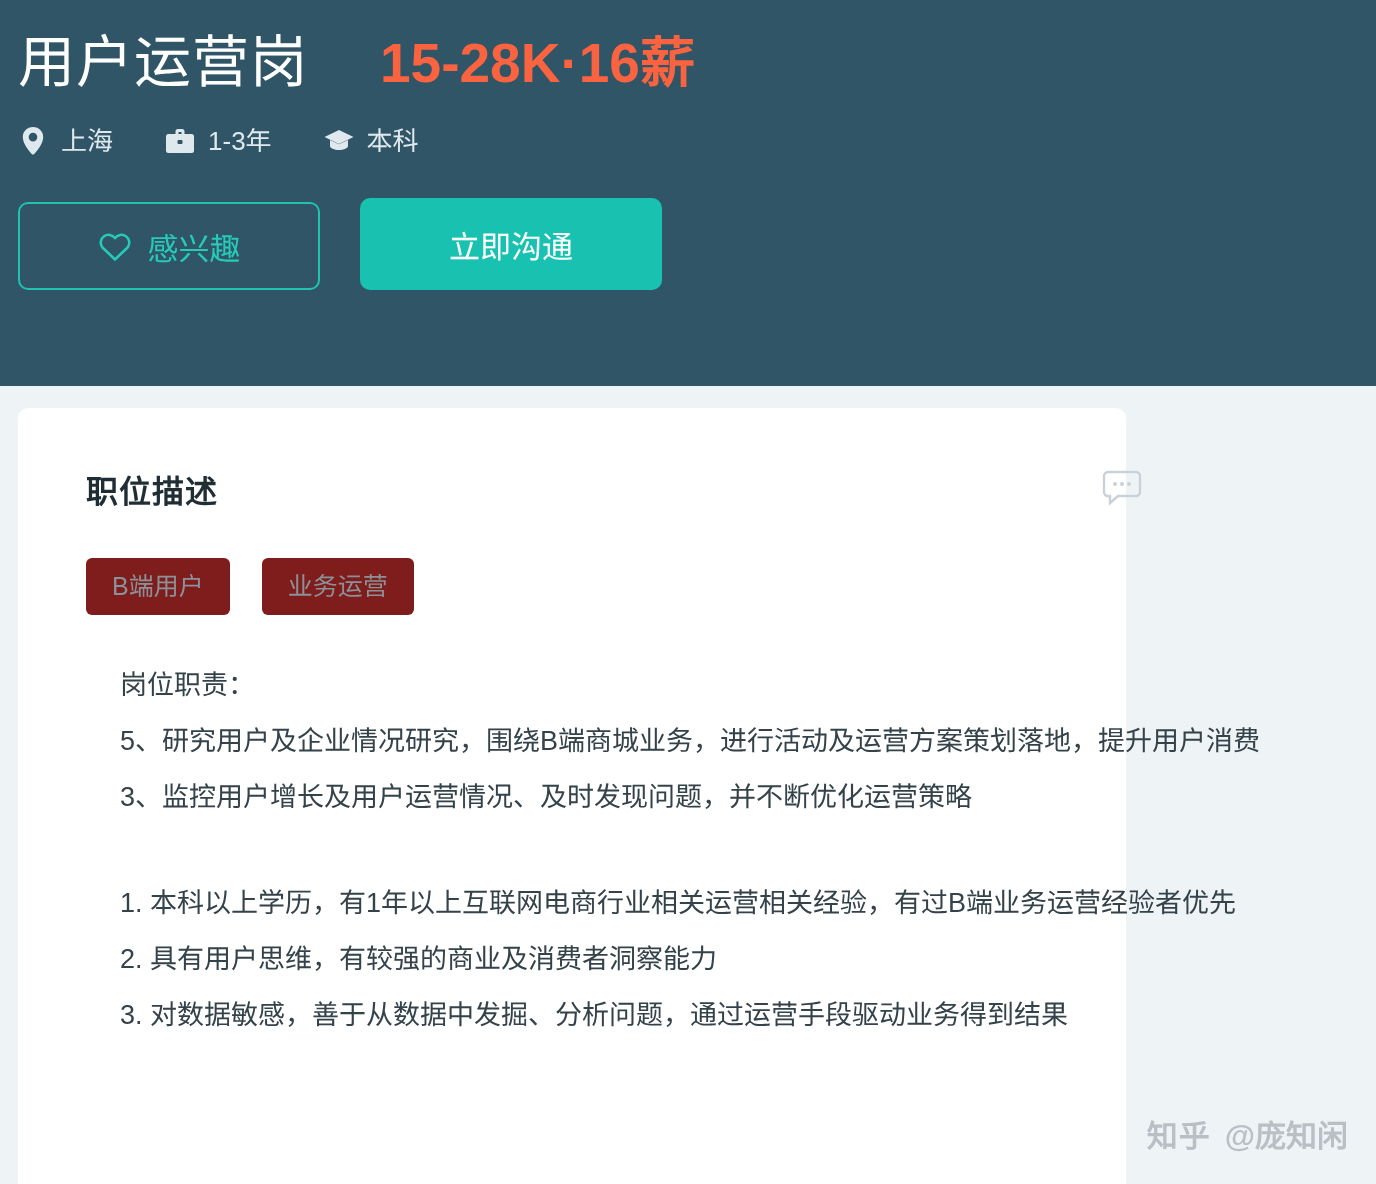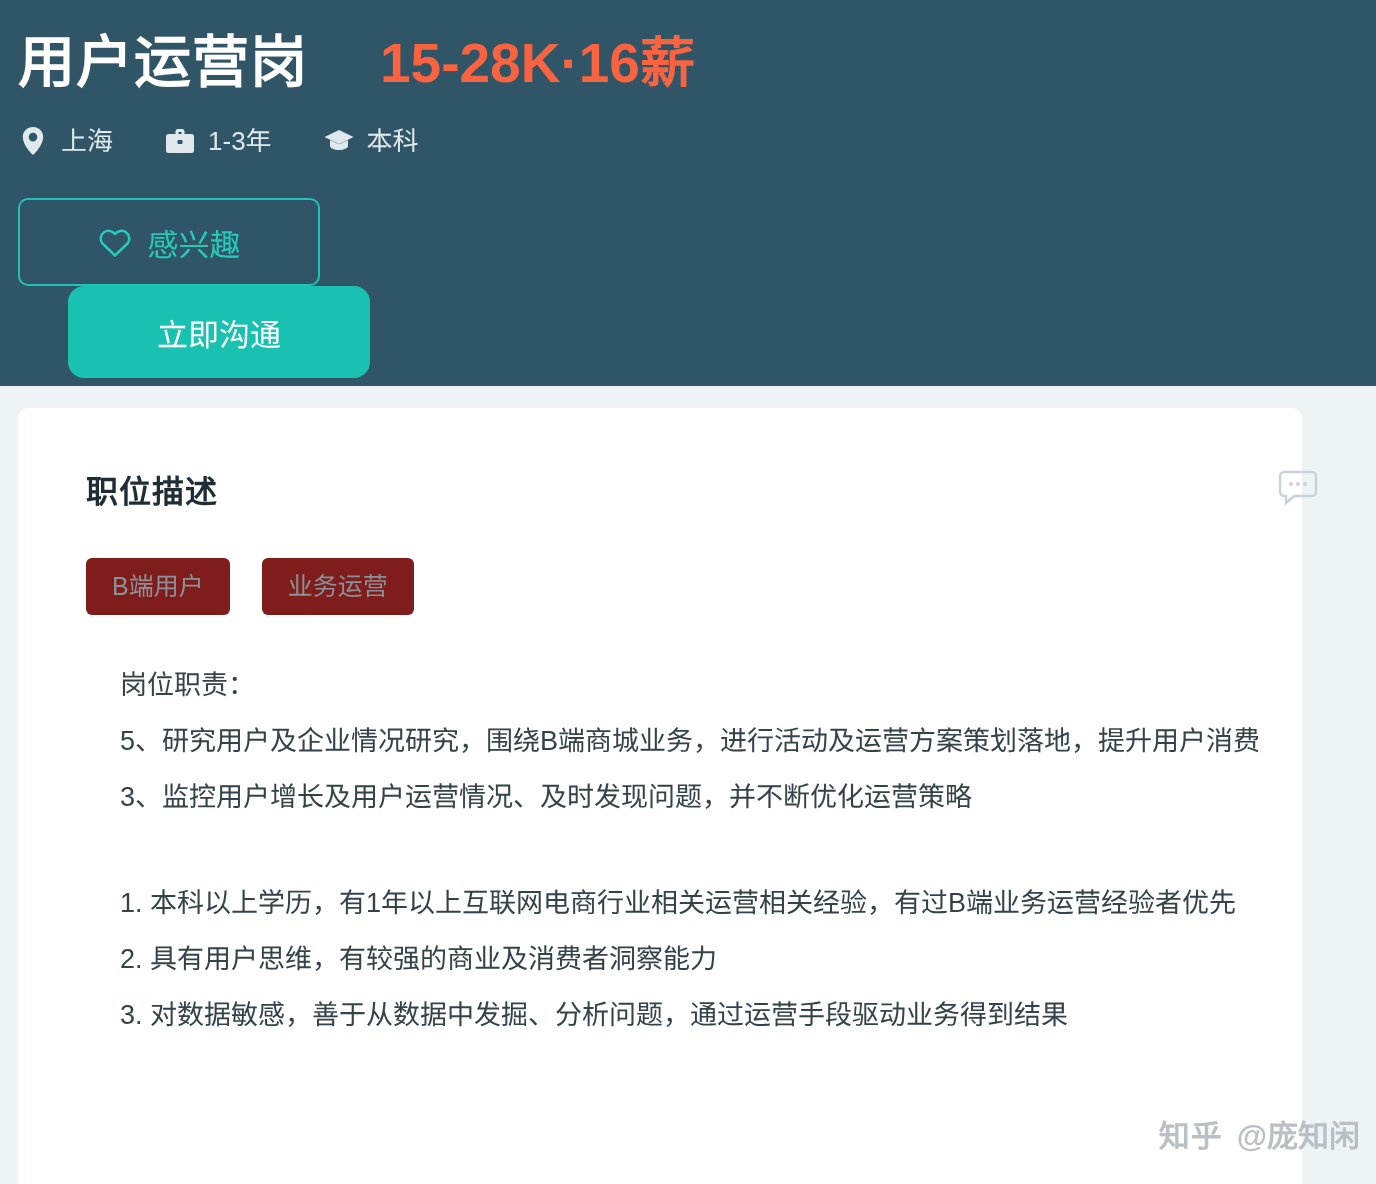--- a/index.html
+++ b/index.html
@@ -27,21 +27,21 @@
     padding: 0 0 0 18px;
   }
   .title-row {
     display: flex;
     align-items: baseline;
     padding-top: 18px;
   }
   .job-title {
     color: #ffffff;
     font-size: 57px;
-    font-weight: bold;
+    font-weight: normal;
     letter-spacing: 1px;
     line-height: 1.25;
   }
   .salary {
     color: #f9633f;
     font-size: 55px;
     font-weight: bold;
     margin-left: 72px;
     letter-spacing: 0px;
   }
@@ -65,60 +65,59 @@
     justify-content: center;
     width: 30px;
     height: 30px;
     margin-right: 13px;
   }
   .meta-item .micon svg { display: block; }
   .meta-label { line-height: 1; }
 
   .btn-row {
     display: flex;
-    align-items: flex-start;
+    align-items: flex-end;
     margin-top: 42px;
-    flex-direction: column;
   }
   .btn-interest {
     width: 302px;
     height: 88px;
     border: 2px solid #1fc3b0;
     border-radius: 10px;
     background: transparent;
     color: #27c9b7;
     font-size: 31px;
     display: flex;
     align-items: center;
     justify-content: center;
     cursor: pointer;
   }
   .btn-interest .heart { margin-right: 16px; display: flex; align-items: center; }
   .btn-chat {
     width: 302px;
     height: 92px;
-    margin-left: 50px;
-    border-radius: 16px;
+    margin-left: 40px;
+    border-radius: 10px;
     background: #19c2b0;
     color: #ffffff;
     font-size: 31px;
     display: flex;
     align-items: center;
     justify-content: center;
     cursor: pointer;
     border: none;
     font-family: inherit;
   }
 
   
   .card {
     position: absolute;
     left: 18px;
     top: 408px;
-    width: 1284px;
+    width: 1108px;
     min-height: 776px;
     background: #ffffff;
     border-radius: 10px 10px 0 0;
     padding: 58px 62px 0 68px;
   }
   .section-title {
     font-size: 32px;
     font-weight: bold;
     color: #1f2e35;
     letter-spacing: 1px;
@@ -151,21 +150,21 @@
     position: absolute;
     right: -16px;
     top: 62px;
     width: 40px;
     height: 36px;
   }
 
   
   .watermark {
     position: absolute;
-    right: 16px;
+    right: 28px;
     bottom: 28px;
     display: flex;
     align-items: center;
     color: #b7bdc2;
     font-size: 31px;
     font-weight: bold;
     opacity: .95;
   }
   .watermark .zhihu-logo {
     font-size: 31px;

